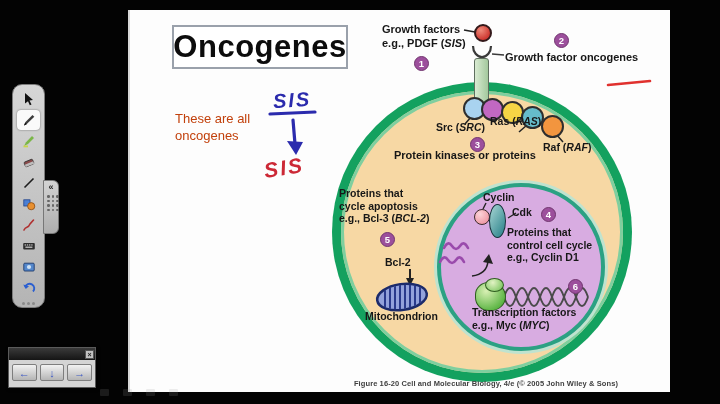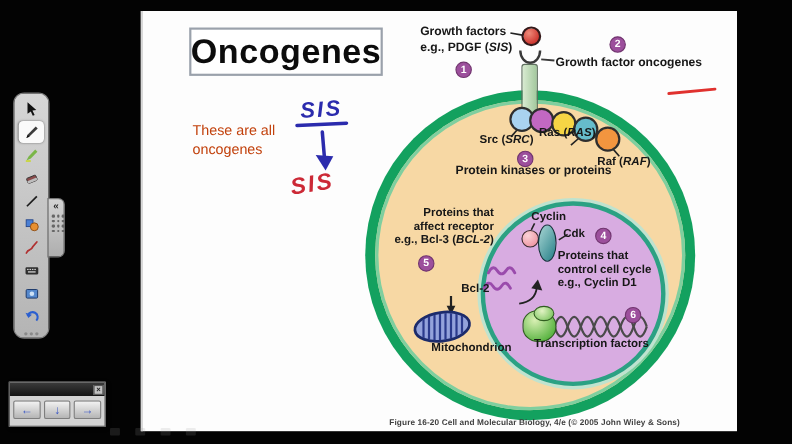--- a/index.html
+++ b/index.html
@@ -54,34 +54,34 @@
 
   .tf-blob { position:absolute; left:345px; top:272px; width:31px; height:29px;
     border-radius:46% 54% 52% 48%; border:1.5px solid #2f5d1f;
     background:radial-gradient(circle at 35% 30%, #d9f0b4, #5cb544 75%); }
   .tf-blob::before { content:""; position:absolute; left:9px; top:-5px; width:17px; height:12px;
     border-radius:50%; border:1.5px solid #2f5d1f; background:radial-gradient(circle at 40% 30%, #e2f3c4, #6abd4e); }
 
   
   .lbl { position:absolute; font-weight:bold; color:#171717; font-size:10.5px; line-height:12.5px; }
   .lbl i { font-style:italic; }
-  .ctr { text-align:right; }
+  .ctr { text-align:left; }
   .gf-label { left:252px; top:12px; font-size:11px; line-height:14px; }
   .rc-label { left:375px; top:40px; font-size:11px; line-height:14px; }
   .src-label { left:306px; top:111px; }
   .ras-label { left:360px; top:105px; }
   .raf-label { left:413px; top:131px; }
   .kin-label { left:264px; top:139px; width:162px; font-size:11px; }
   .apo-label { left:209px; top:177px; width:110px; }
   .cyc-label { left:353px; top:181px; }
   .cdk-label { left:382px; top:196px; }
   .ccy-label { left:377px; top:216px; }
   .bcl-label { left:255px; top:246px; width:60px; }
   .mit-label { left:235px; top:300px; width:100px; }
-  .trf-label { left:325px; top:296px; width:135px; }
+  .trf-label { left:342px; top:296px; width:135px; }
   .caption { position:absolute; left:130px; top:369px; width:452px; text-align:center;
     font-size:7.5px; font-weight:bold; color:#3f3f3f; letter-spacing:0.1px; }
 
   .badge { position:absolute; width:15px; height:15px; border-radius:50%;
     background:var(--badge); border:1px solid #71356f; color:#fff; font-size:9.5px; font-weight:bold;
     display:flex; align-items:center; justify-content:center; }
   .b1{left:284px;top:46px;} .b2{left:424px;top:23px;} .b3{left:340px;top:127px;}
   .b4{left:411px;top:197px;} .b5{left:250px;top:222px;} .b6{left:438px;top:269px;}
 
   .mito-svg { position:absolute; left:243px; top:268px; }
@@ -214,34 +214,35 @@
       <div>Growth factor oncogenes</div>
     </div>
     <div class="lbl src-label"><span>Src (</span><i>SRC</i><span>)</span></div>
     <div class="lbl ras-label"><span>Ras (</span><i>RAS</i><span>)</span></div>
     <div class="lbl raf-label"><span>Raf (</span><i>RAF</i><span>)</span></div>
     <div class="lbl kin-label ctr">
       <div>Protein kinases or proteins</div>
     </div>
     <div class="lbl apo-label ctr">
       <div>Proteins that</div>
-      <div>affect receptor</div>
+      <div>cycle apoptosis</div>
       <div><span>e.g., Bcl-3 (</span><i>BCL-2</i><span>)</span></div>
     </div>
     <div class="lbl cyc-label">Cyclin</div>
     <div class="lbl cdk-label">Cdk</div>
     <div class="lbl ccy-label">
       <div>Proteins that</div>
       <div>control cell cycle</div>
       <div>e.g., Cyclin D1</div>
     </div>
     <div class="lbl bcl-label ctr">Bcl-2</div>
     <div class="lbl mit-label ctr">Mitochondrion</div>
     <div class="lbl trf-label ctr">
       <div>Transcription factors</div>
+      <div><span>e.g., Myc (</span><i>MYC</i><span>)</span></div>
     </div>
 
     <div class="badge b1">1</div>
     <div class="badge b2">2</div>
     <div class="badge b3">3</div>
     <div class="badge b4">4</div>
     <div class="badge b5">5</div>
     <div class="badge b6">6</div>
 
     <div class="caption">Figure 16-20  Cell and Molecular Biology, 4/e (© 2005 John Wiley &amp; Sons)</div>

